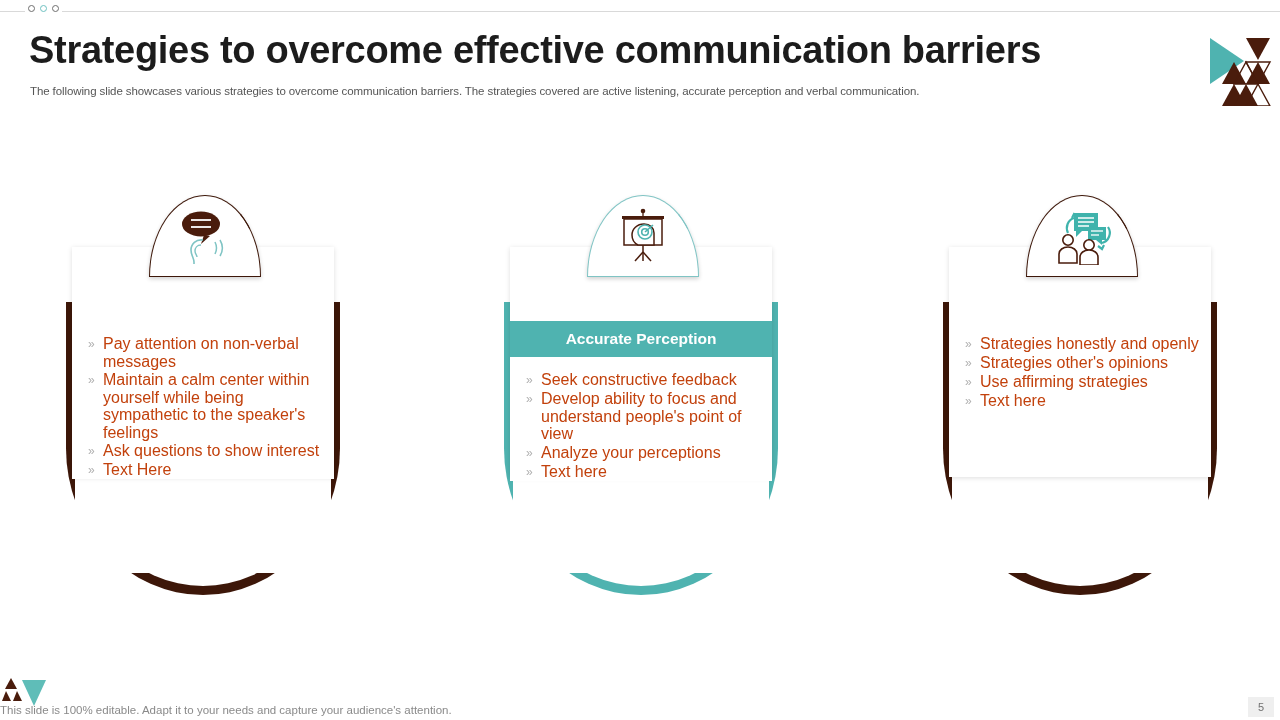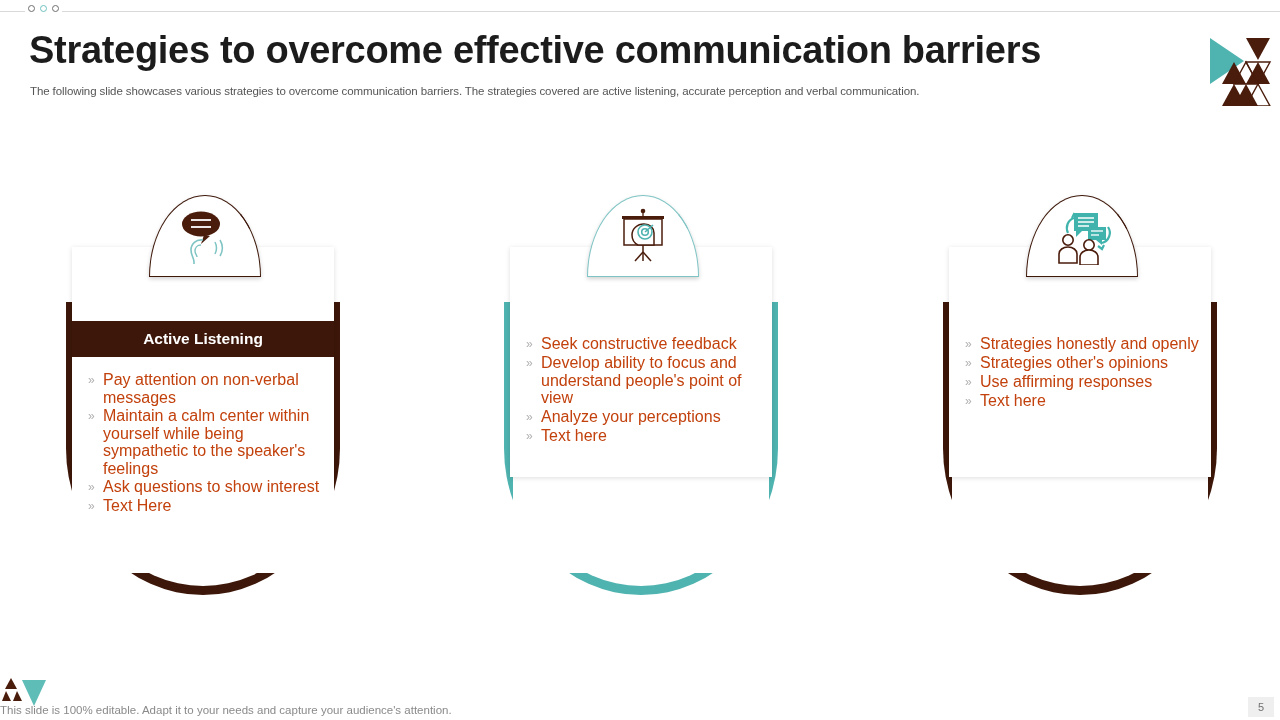--- a/index.html
+++ b/index.html
@@ -224,21 +224,20 @@
   <polygon points="54,50 66,72 42,72" fill="none" stroke="#4A1C0C" stroke-width="1.4"></polygon>
 </svg>
 
 <div class="cards">
 
   <div class="card c1">
     <div class="u-shape"></div>
     <div class="panel-mask"></div>
     <div class="panel">
       <div class="panel-top"></div>
-      <div class="card-heading">Active Listening</div>
       <div class="bullets">
         <div class="bullet">
           <span class="mark">»</span>
           <span class="btxt">Pay attention on non-verbal messages</span>
         </div>
         <div class="bullet">
           <span class="mark">»</span>
           <span class="btxt">Maintain a calm center within yourself while being sympathetic to the speaker's feelings</span>
         </div>
         <div class="bullet">
@@ -263,20 +262,21 @@
         <path d="M50 32 c3 5 3 11 0 16" fill="none" stroke="#7FC4C4" stroke-width="1.5"></path>
       </svg>
     </div>
   </div>
 
   <div class="card c2">
     <div class="u-shape"></div>
     <div class="panel-mask"></div>
     <div class="panel">
       <div class="panel-top"></div>
+      <div class="card-heading">Accurate Perception</div>
       <div class="bullets">
         <div class="bullet">
           <span class="mark">»</span>
           <span class="btxt">Seek constructive feedback</span>
         </div>
         <div class="bullet">
           <span class="mark">»</span>
           <span class="btxt">Develop ability to focus and understand people's point of view</span>
         </div>
         <div class="bullet">
@@ -316,21 +316,21 @@
         <div class="bullet">
           <span class="mark">»</span>
           <span class="btxt">Strategies honestly and openly</span>
         </div>
         <div class="bullet">
           <span class="mark">»</span>
           <span class="btxt">Strategies other's opinions</span>
         </div>
         <div class="bullet">
           <span class="mark">»</span>
-          <span class="btxt">Use affirming responses</span>
+          <span class="btxt">Use affirming strategies</span>
         </div>
         <div class="bullet">
           <span class="mark">»</span>
           <span class="btxt">Text here</span>
         </div>
       </div>
     </div>
     <div class="dome">
       <svg width="72" height="58" viewBox="0 0 72 58">
         <rect x="28" y="6" width="24" height="18" fill="#3FB3AC"></rect>

